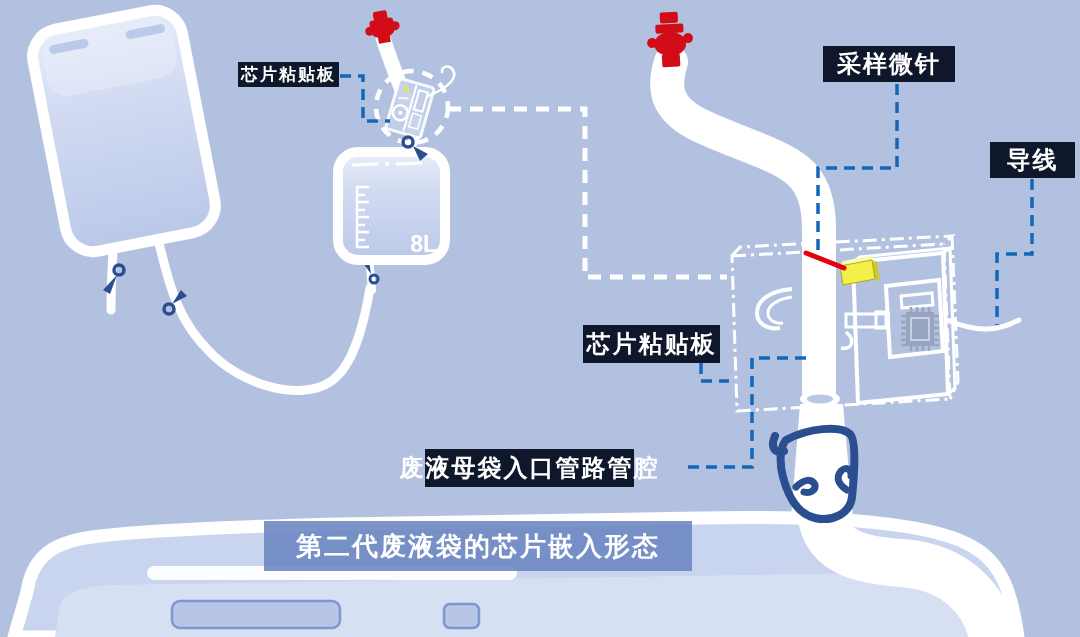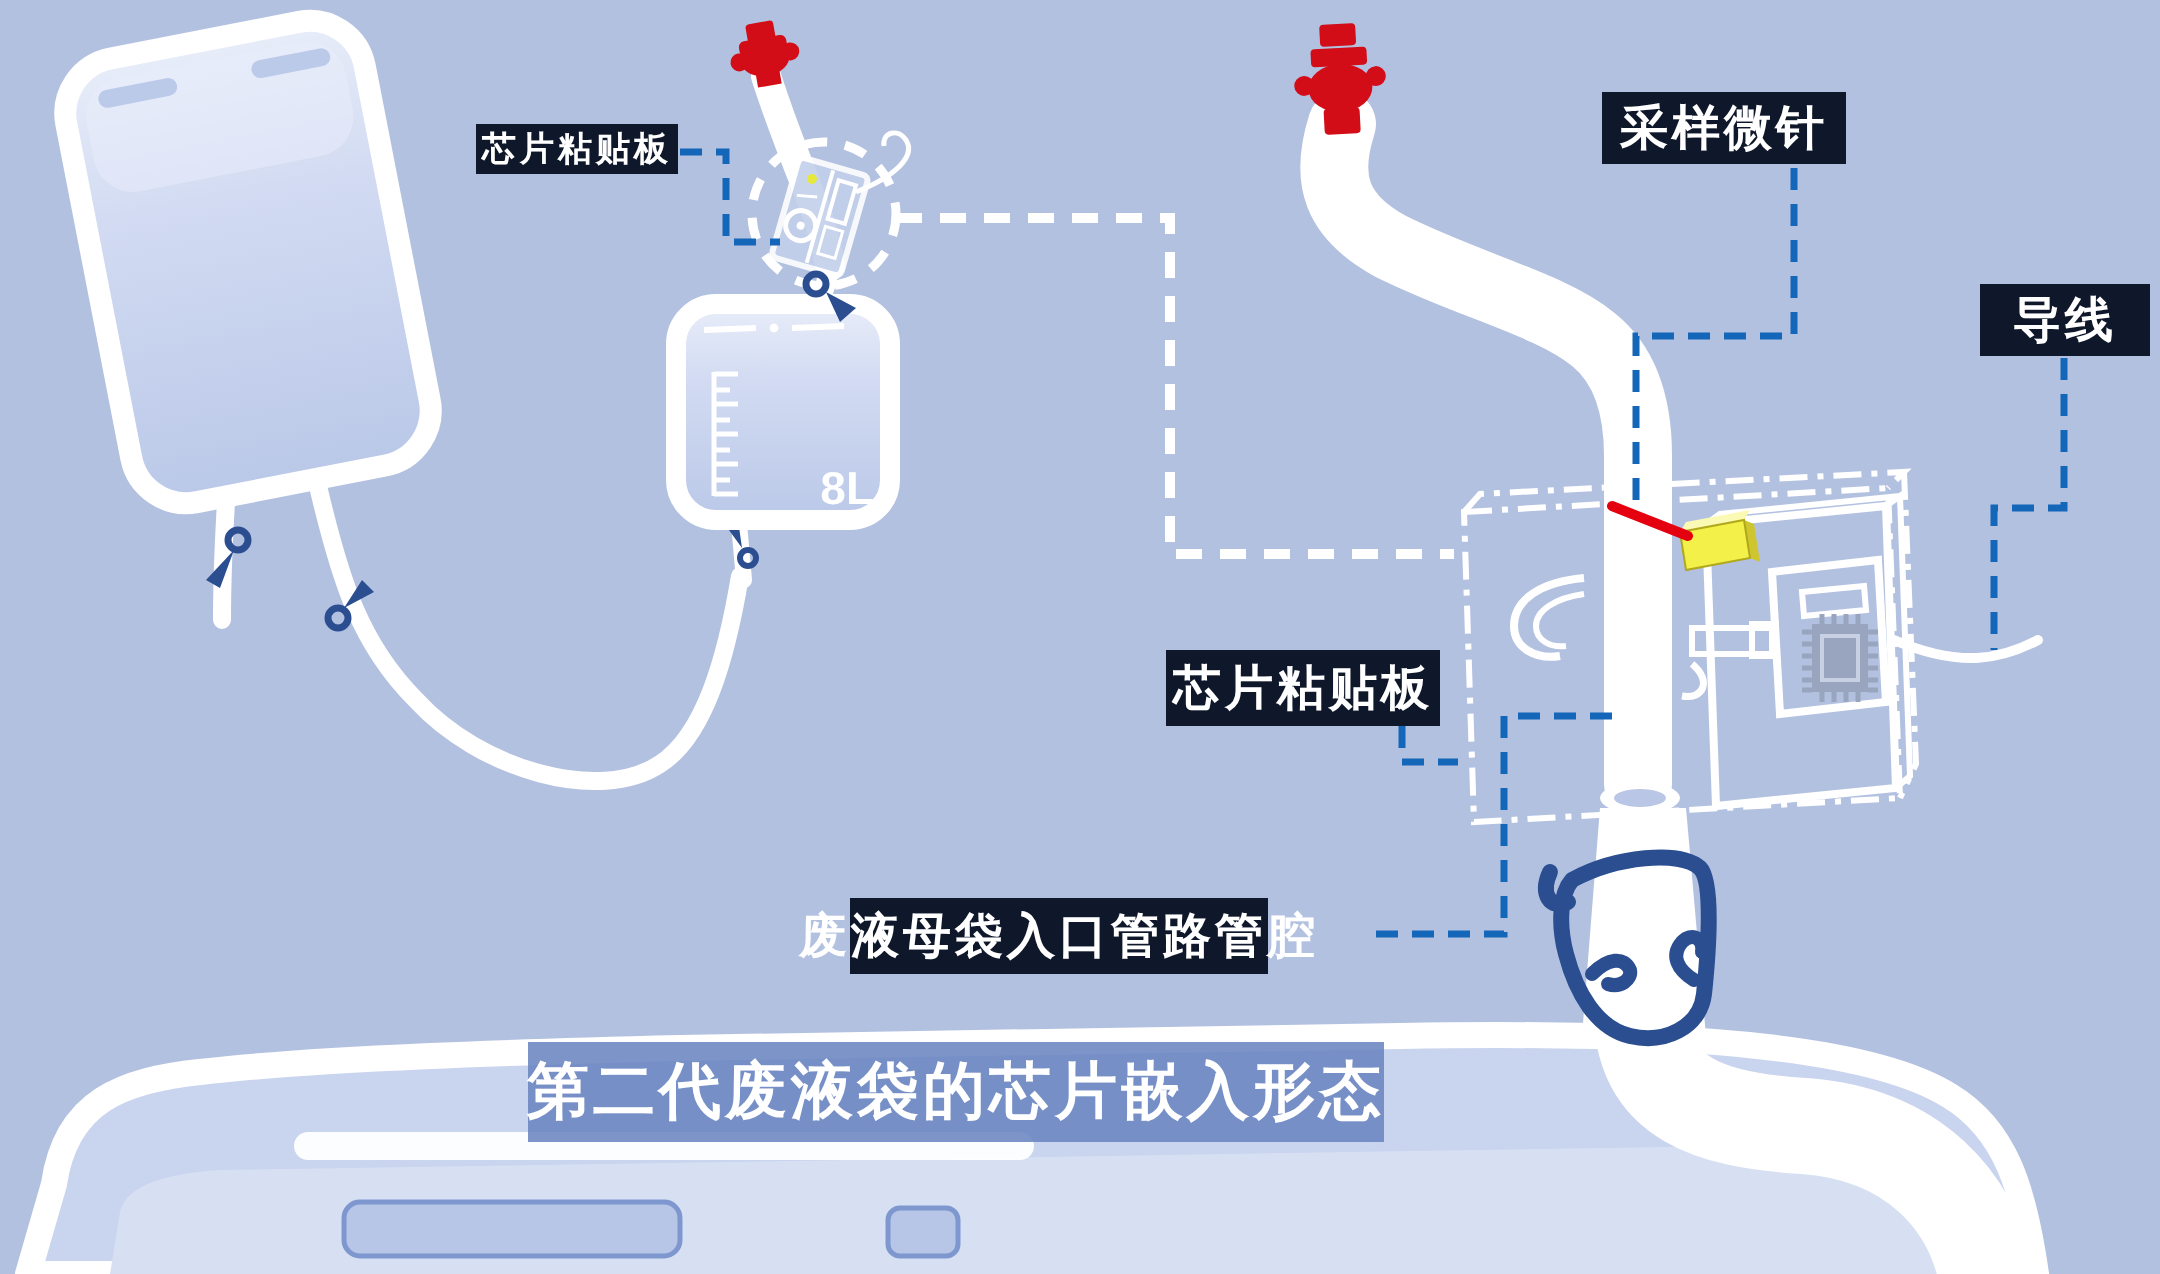--- a/index.html
+++ b/index.html
@@ -20,21 +20,21 @@
     letter-spacing:2px;
     box-sizing:border-box;
     white-space:nowrap;
   }
   .title-bar{
     position:absolute;
     left:264px;top:521px;width:428px;height:50px;
     background:rgba(106,133,192,0.88);
     color:#ffffff;
     font-weight:bold;
-    font-size:31px;
+    font-size:26px;
     letter-spacing:2px;
     display:flex;align-items:center;justify-content:center;
     white-space:nowrap;
   }
 </style>
 </head>
 <body>
 
 <div id="stage">
 
@@ -205,21 +205,21 @@
     <path d="M340,76 H363 V121 H390"></path>
     <path d="M897,84 V168 H818 V251"></path>
     <path d="M1032,179 V254 H997 V325"></path>
     <path d="M701,363 V381 H729"></path>
     <path d="M688,467 H752 V358 H813"></path>
   </g>
 </svg>
 
 <div class="label-box" style="left:238px;top:62px;width:101px;height:25px;font-size:17px;">芯片粘贴板</div>
 
-<div class="label-box" style="left:801px;top:46px;width:122px;height:36px;font-size:24px;">采样微针</div>
+<div class="label-box" style="left:823px;top:46px;width:132px;height:36px;font-size:24px;">采样微针</div>
 
 <div class="label-box" style="left:990px;top:142px;width:85px;height:36px;font-size:24px;">导线</div>
 
 <div class="label-box" style="left:583px;top:325px;width:137px;height:38px;font-size:24px;">芯片粘贴板</div>
 
 <div class="label-box" style="left:425px;top:449px;width:209px;height:38px;font-size:24px;">废液母袋入口管路管腔</div>
 
 <div class="title-bar">第二代废液袋的芯片嵌入形态</div>
 
 </div>

